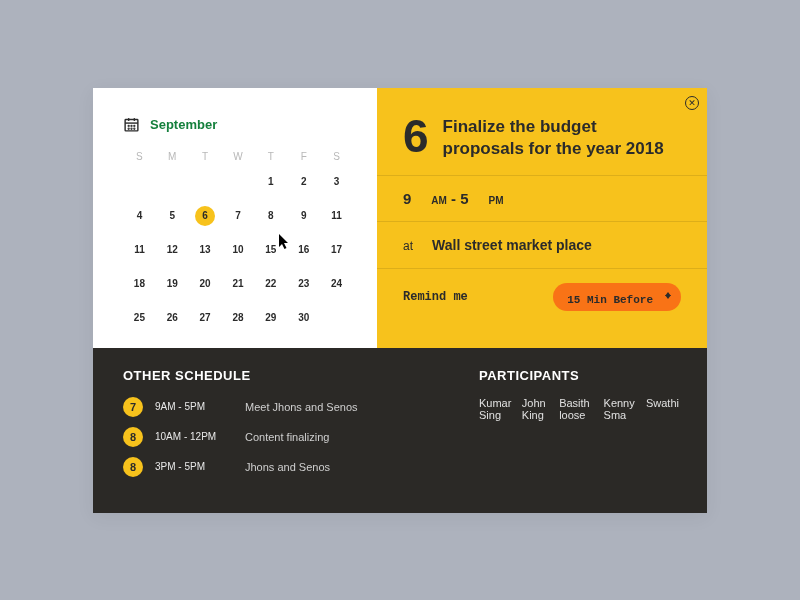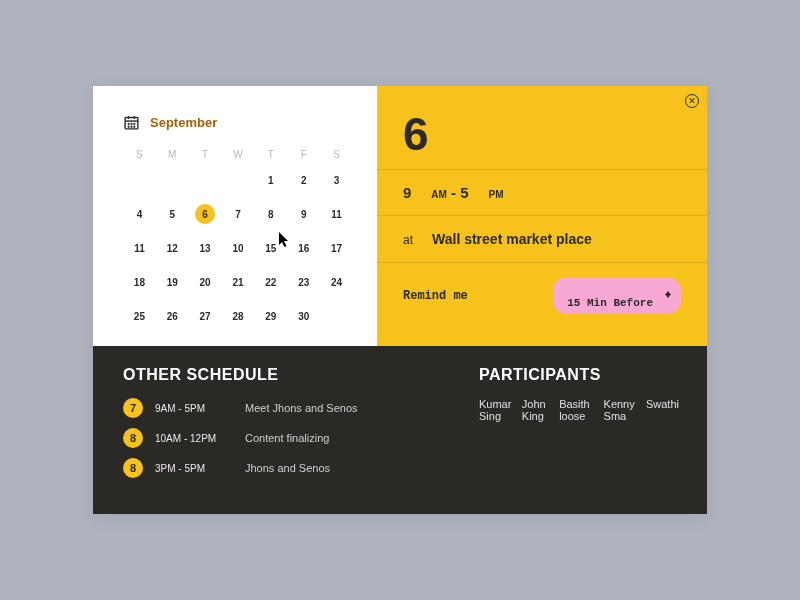--- a/index.html
+++ b/index.html
@@ -27,44 +27,44 @@
     font-size:9px; color:#2b2b2b; cursor:pointer;
     background:#f7c21c;
   }
   
   .calendar {
     background:#fff;
     padding: 28px 24px 20px 30px;
   }
   .cal-header{display:flex;align-items:center;gap:10px;margin-bottom:18px;}
   .cal-icon svg{display:block}
-  .month{font-weight:700;color:#a16207;font-size:13px;}
+  .month{font-weight:700;color:#15803d;font-size:13px;}
   .dow{display:grid;grid-template-columns:repeat(7,1fr);text-align:center;font-size:10px;color:#b8b8b8;margin-bottom:10px;}
   .days{display:grid;grid-template-columns:repeat(7,1fr);row-gap:14px;text-align:center;font-size:10px;color:#2b2b2b;font-weight:700;}
   .day{height:20px;display:flex;align-items:center;justify-content:center;cursor:pointer;}
   .day.empty{cursor:default;}
   .day.selected span{background:#f7c21c;border-radius:50%;width:20px;height:20px;display:flex;align-items:center;justify-content:center;}
   
   .detail{background:#f7c21c;color:#2b2b2b;display:flex;flex-direction:column;}
   .detail-row{padding:14px 26px;border-bottom:1px solid rgba(0,0,0,.10);}
   .detail-top{display:flex;gap:14px;align-items:flex-start;padding-top:28px;}
   .bignum{font-size:46px;font-weight:700;line-height:.9;}
   .title{font-size:17px;font-weight:800;line-height:1.35;}
   .time{font-size:15px;font-weight:800;}
   .time .ampm{font-size:10px;font-weight:700;padding-left:20px;}
   .loc .at{font-size:12px;font-weight:400;margin-right:19px;}
   .loc .place{font-size:14px;font-weight:800;}
   .remind-row{display:flex;align-items:center;justify-content:space-between;border-bottom:none;padding-bottom:20px;font-family:Liberation Mono, monospace;}
   .remind-label{font-size:12px;font-weight:800;}
-  .remind-select{background:#f9a8d4;border-radius:14px;padding:20px 28px 5px 14px;font-size:11px;font-weight:700;position:relative;cursor:pointer;min-width:110px;}
+  .remind-select{background:#f97316;border-radius:14px;padding:11px 28px 5px 14px;font-size:11px;font-weight:700;position:relative;cursor:pointer;min-width:110px;}
   .remind-select::after{content:"";position:absolute;right:10px;top:50%;transform:translateY(-50%);width:0;height:0;border-left:3px solid transparent;border-right:3px solid transparent;border-top:4px solid #2b2b2b;}
   .remind-select::before{content:"";position:absolute;right:10px;top:50%;transform:translateY(-5px);width:0;height:0;border-left:3px solid transparent;border-right:3px solid transparent;border-bottom:4px solid #2b2b2b;}
   
   .bottom{grid-column:1/-1;background:#2b2926;color:#ddd;display:grid;grid-template-columns:1fr 200px;padding:20px 28px 26px 30px;}
-  .sec-title{font-size:16px;font-weight:800;color:#fff;letter-spacing:.5px;margin-bottom:14px;}
+  .sec-title{font-size:13px;font-weight:800;color:#fff;letter-spacing:.5px;margin-bottom:14px;}
   .sched-item{display:flex;align-items:center;gap:12px;margin-bottom:10px;font-size:11px;}
   .badge{background:#f7c21c;color:#2b2b2b;font-weight:800;width:20px;height:20px;border-radius:50%;display:flex;align-items:center;justify-content:center;font-size:11px;}
   .sched-time{width:78px;font-weight:400;color:#e8e8e8;font-size:10px;}
   .sched-desc{color:#cfcfcf;font-size:11px;}
   .plist{display:flex;flex-direction:row;gap:6px;font-size:11px;color:#e0e0e0;}
   
   .cursor{position:absolute;left:186px;top:146px;pointer-events:none;}
   .cursor svg{display:block}
 </style>
 </head>
@@ -195,20 +195,21 @@
         </div>
         <div class="day">
           <span>30</span>
         </div>
       </div>
   </div>
 
   <div class="detail">
     <div class="detail-row detail-top">
       <div class="bignum">6</div>
+      <div class="title">Finalize the budget proposals for the year 2018</div>
     </div>
     <div class="detail-row time">
       <span>9</span><span class="ampm">AM</span><span> - </span><span>5</span><span class="ampm">PM</span>
     </div>
     <div class="detail-row loc">
       <span class="at">at</span><span class="place">Wall street market place</span>
     </div>
     <div class="detail-row remind-row">
       <span class="remind-label">Remind me</span>
       <span class="remind-select">15 Min Before</span>

